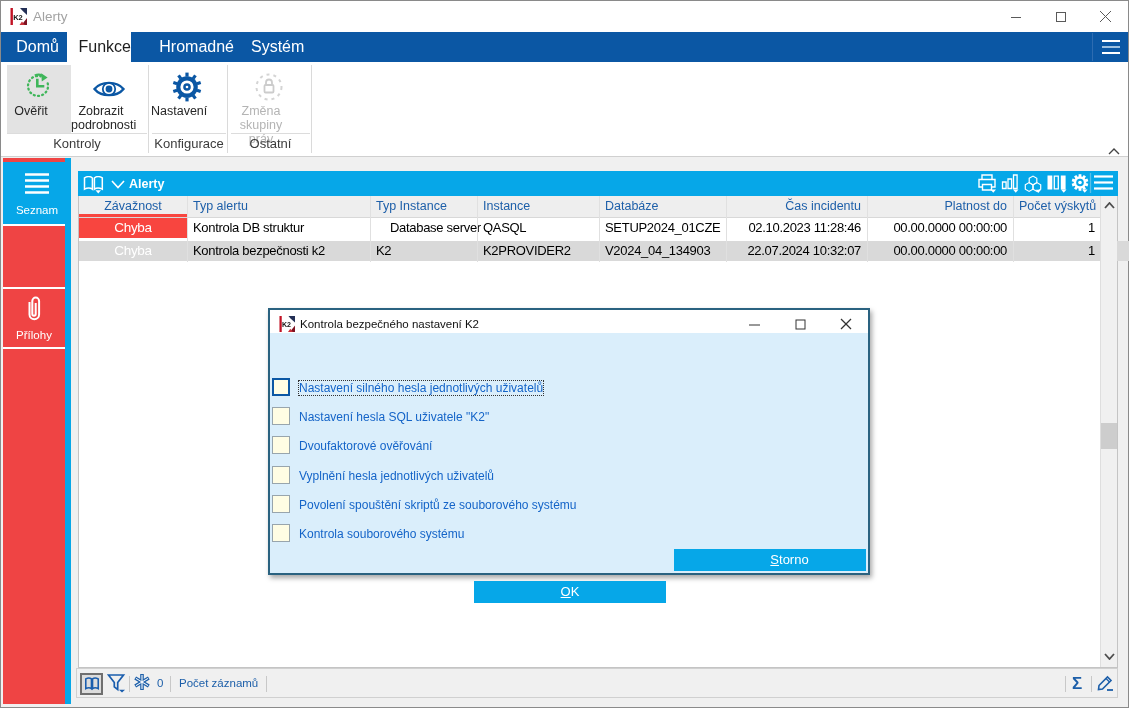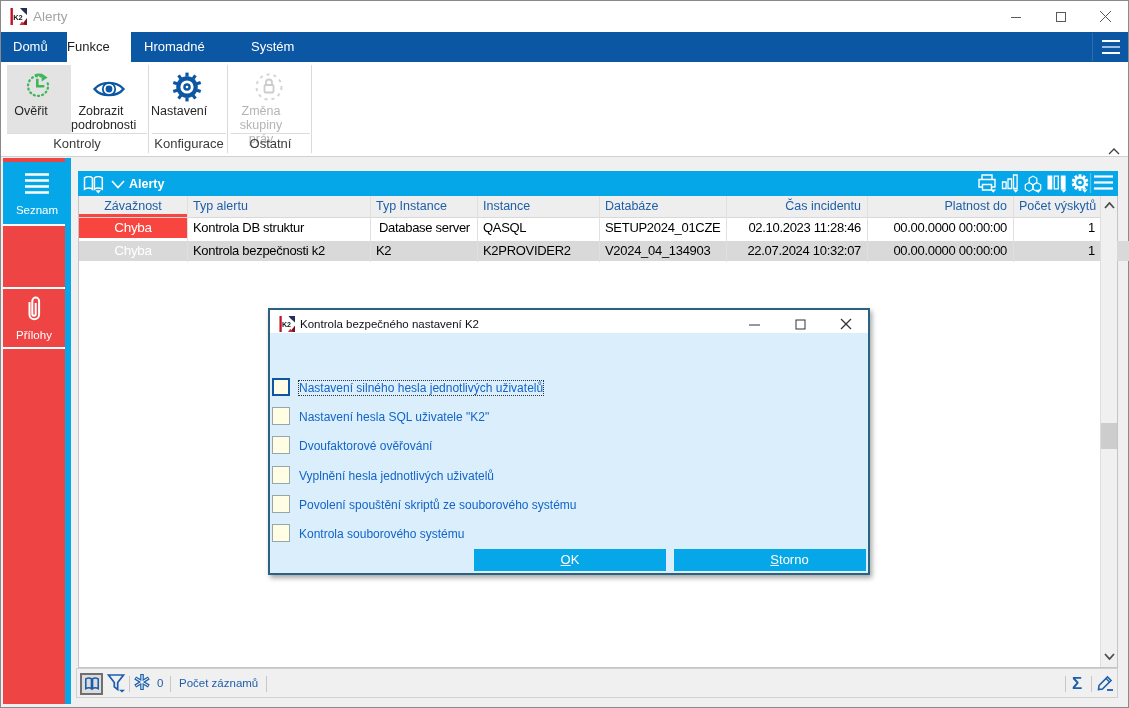--- a/index.html
+++ b/index.html
@@ -9,21 +9,21 @@
 #frame { position:absolute; left:0; top:0; width:1129px; height:708px; border:1px solid #8a8a8a; }
 
 
 #titlebar { position:absolute; left:1px; top:1px; width:1127px; height:31px; background:#ffffff; }
 #titlebar .logo { position:absolute; left:9px; top:7px; }
 #titlebar .title { position:absolute; left:32px; top:8px; font-size:13.5px; color:#a3a3a3; }
 .winbtn { position:absolute; top:0; width:45px; height:31px; display:flex; align-items:center; justify-content:center; }
 
 
 #ribbontabs { position:absolute; left:1px; top:32px; width:1127px; height:30px; background:#0b57a4; }
-#ribbontabs .tab { position:absolute; top:0; height:30px; line-height:30px; color:#ffffff; font-size:13px; text-align:left; }
+#ribbontabs .tab { position:absolute; top:0; height:30px; line-height:30px; color:#ffffff; font-size:16px; text-align:right; }
 #ribbontabs .tab.sel { background:#ffffff; color:#1e1e1e; height:31px; }
 #ribbonmenu { position:absolute; right:6px; top:5px; }
 
 
 #ribbon { position:absolute; left:1px; top:62px; width:1127px; height:95px; background:#ffffff; border-bottom:1px solid #d0d0d0; }
 .rbtn { position:absolute; top:3px; height:69px; text-align:center; font-size:12.5px; color:#262626; line-height:14px; }
 .rbtn .ic { position:absolute; left:0; right:0; top:0; text-align:center; }
 .rbtn .lb { position:absolute; left:0; right:16px; top:39px; text-align:center; }
 .rlabel { position:absolute; top:73px; height:18px; font-size:13px; color:#3b3b3b; text-align:center; line-height:18px; }
 .rsep { position:absolute; top:3px; width:1px; height:88px; background:#dadada; }
@@ -259,21 +259,21 @@
     <div class="c" style="left:291px; width:107px;">Typ Instance</div>
     <div class="c" style="left:398px; width:122px;">Instance</div>
     <div class="c" style="left:520px; width:127px;">Databáze</div>
     <div class="c" style="left:647px; width:141px; text-align:right;">Čas incidentu</div>
     <div class="c" style="left:788px; width:146px; text-align:right;">Platnost do</div>
     <div class="c" style="left:934px; width:88px; text-align:right;">Počet výskytů</div>
   </div>
   <div class="row" style="top:47px;">
     <div class="c" style="left:0; width:108px; background:#f8453f; color:#fff; text-align:center; font-size:13.5px;">Chyba</div>
     <div class="c" style="left:108px; width:183px;">Kontrola DB struktur</div>
-    <div class="c" style="left:294px; width:107px;">Database server</div>
+    <div class="c" style="left:305px; width:107px;">Database server</div>
     <div class="c" style="left:398px; width:122px;">QASQL</div>
     <div class="c" style="left:520px; width:127px;">SETUP2024_01CZE</div>
     <div class="c" style="left:647px; width:141px; text-align:right;">02.10.2023 11:28:46</div>
     <div class="c" style="left:788px; width:146px; text-align:right;">00.00.0000 00:00:00</div>
     <div class="c" style="left:934px; width:88px; text-align:right;">1</div>
   </div>
   <div class="row" style="top:70px; background:#d9d9d9;">
     <div class="c" style="left:0; width:108px; color:#fff; text-align:center; font-size:13.5px;">Chyba</div>
     <div class="c" style="left:108px; width:183px;">Kontrola bezpečnosti k2</div>
     <div class="c" style="left:291px; width:107px;">K2</div>
@@ -384,15 +384,15 @@
       <span class="chklbl">Vyplnění hesla jednotlivých uživatelů</span>
     </div>
   <div class="chkrow" style="top:185px;">
       <span class="chk"></span>
       <span class="chklbl">Povolení spouštění skriptů ze souborového systému</span>
     </div>
   <div class="chkrow" style="top:214px;">
       <span class="chk"></span>
       <span class="chklbl">Kontrola souborového systému</span>
     </div>
-  <div class="dbtn" style="left:204px; width:192px;"><u>O</u>K</div>
+  <div class="dbtn" style="left:204px; width:192px;margin-top:32px;"><u>O</u>K</div>
   <div class="dbtn" style="left:404px; width:192px;padding-left:39px;"><u>S</u>torno</div>
 </div>
 
 </body></html>

